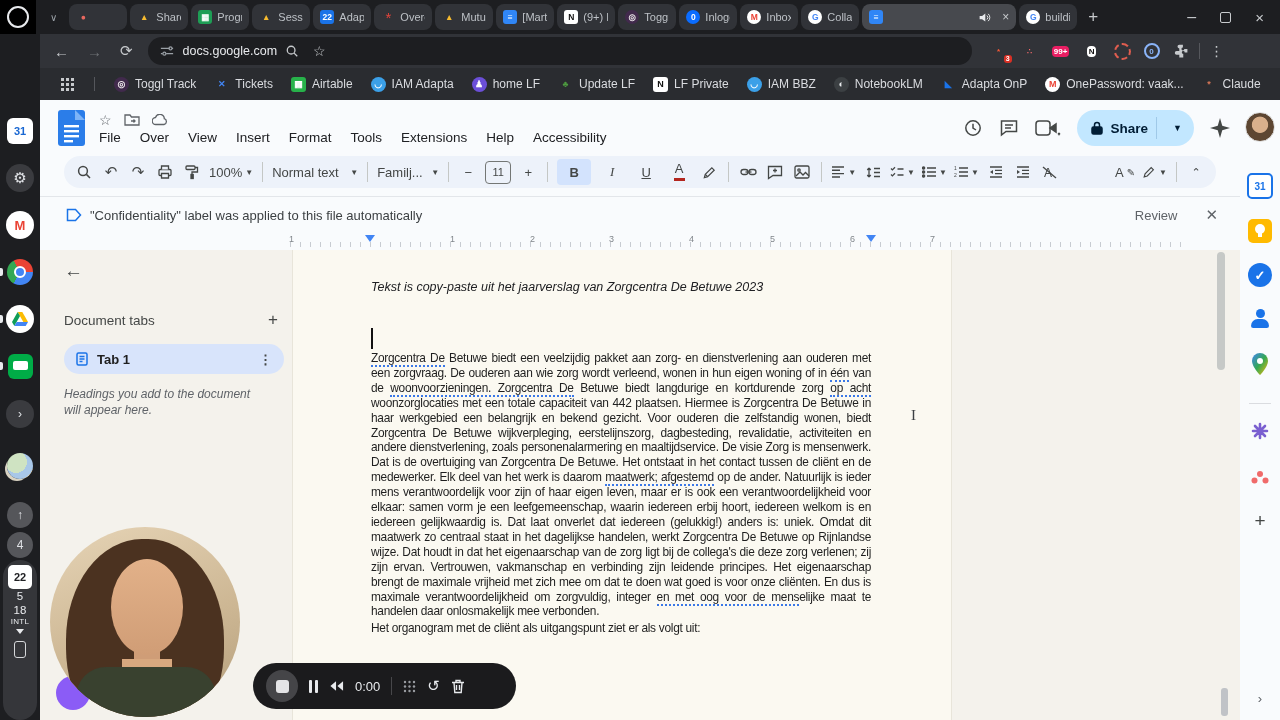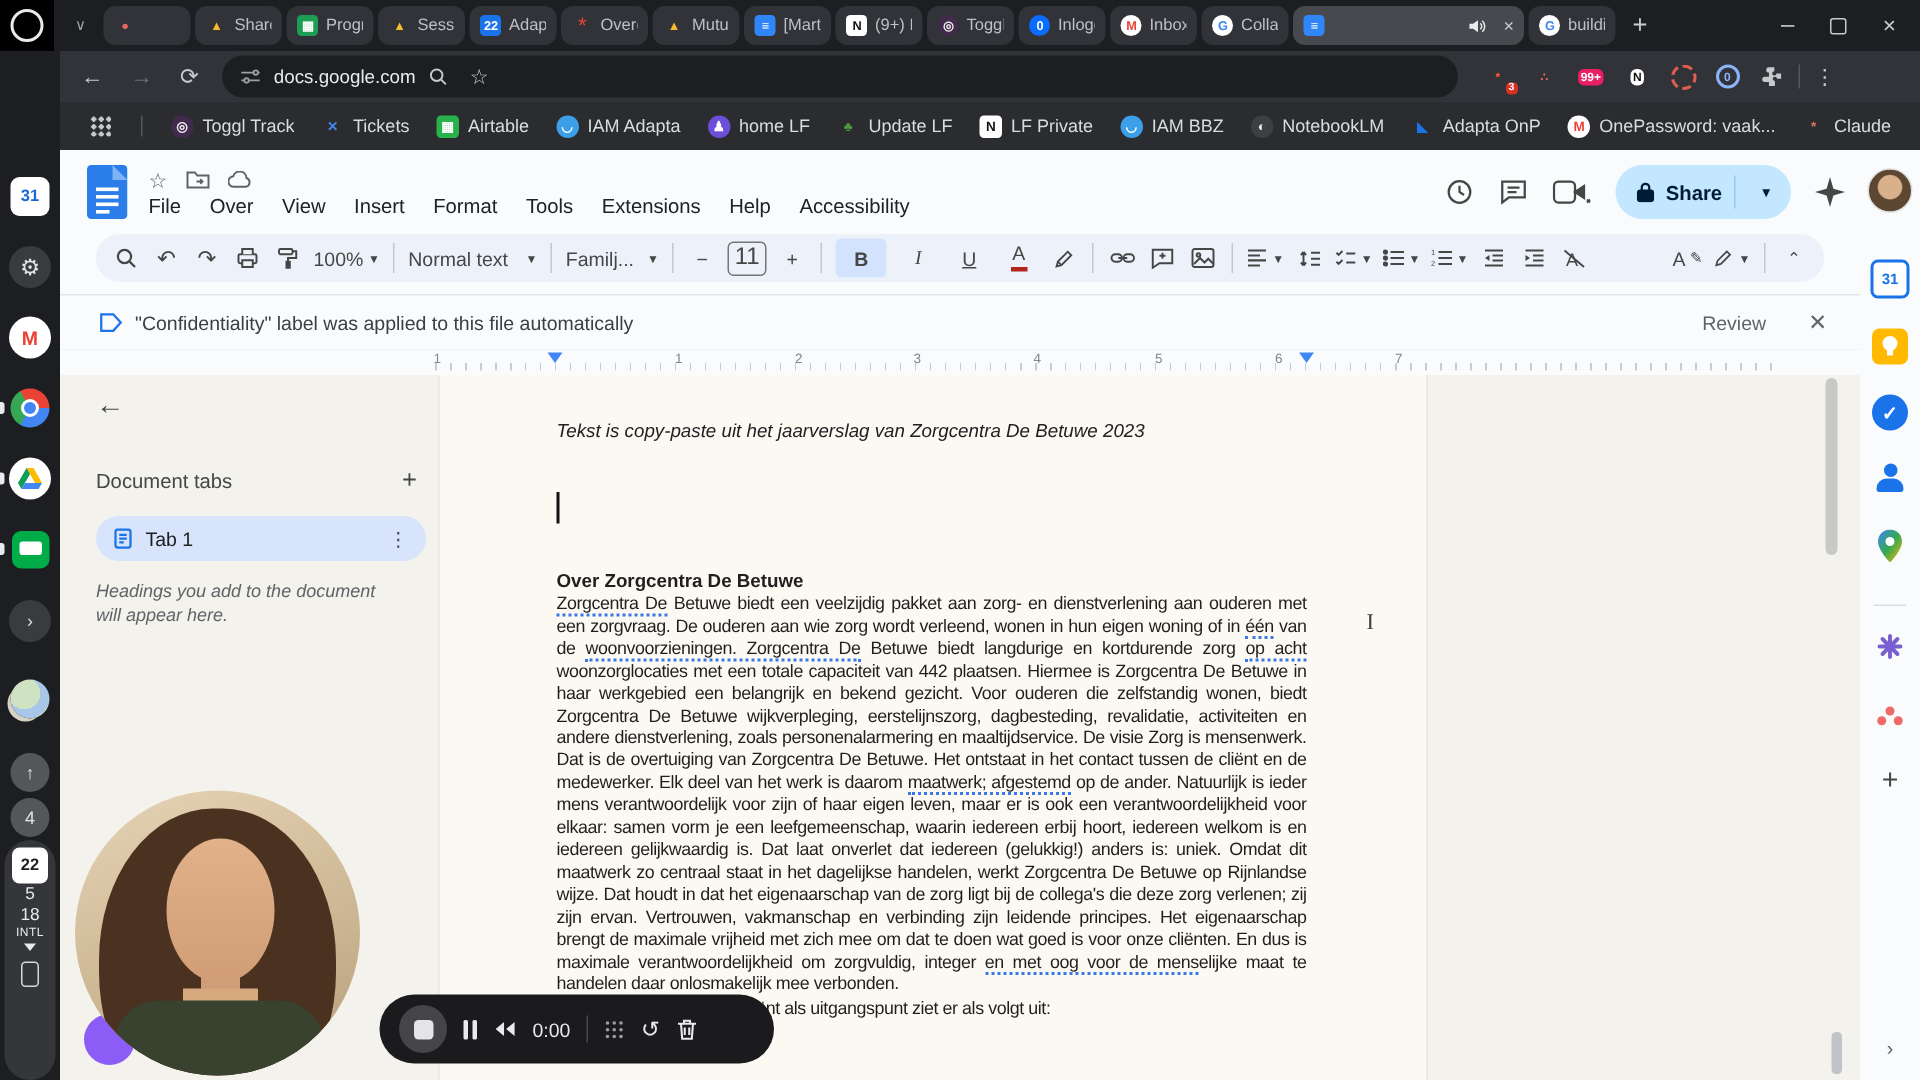--- a/index.html
+++ b/index.html
@@ -78,39 +78,39 @@
     display:flex;align-items:center;padding:0 10px;gap:7px;color:#444746;font-size:13px;}
   .tbtn{display:flex;align-items:center;justify-content:center;min-width:20px;height:24px;flex:none;gap:3px;}
   .tsep{width:1px;height:20px;background:#c4c7c5;margin:0 2px;flex:none;}
   .caret{font-size:8px;color:#444746;}
   .tb-bold{background:#d3e3fd;border-radius:4px;font-weight:700;padding:1px 7px;}
   .tb-italic{font-style:italic;font-family:"Liberation Serif",serif;padding:0 4px;}
   .tb-under{text-decoration:underline;padding:0 3px;}
   .acolor{display:flex;flex-direction:column;align-items:center;line-height:11px;padding:0 3px;}
   .acolor b{font-weight:400;}
   .acolor i{width:11px;height:3px;background:#b3261e;display:block;margin-top:1px;}
-  .sizebox{width:24px;height:21px;border:1.5px solid #747775;border-radius:4px;display:flex;align-items:center;justify-content:center;font-size:16px;}
+  .sizebox{width:24px;height:21px;border:1.5px solid #747775;border-radius:4px;display:flex;align-items:center;justify-content:center;font-size:11px;}
   .dnotif{position:absolute;top:96px;left:0;right:40px;height:36px;border-top:1px solid #e3e6ea;border-bottom:1px solid #dadce0;
     display:flex;align-items:center;font-size:13px;color:#3c4043;}
   .dnotif .ntxt{margin-left:8px;flex:1;}
   .review{color:#5f6368;margin-right:28px;}
   .nclose{color:#5f6368;font-size:15px;margin-right:22px;}
   .druler{position:absolute;top:133px;left:0;right:40px;height:17px;background:#f9fbfd;}
   .druler::after{content:"";position:absolute;left:250px;right:55px;bottom:3px;height:5px;
     background:repeating-linear-gradient(to right,#c8ccd2 0 1px,transparent 1px 10px);}
   .rn{position:absolute;top:1px;font-size:9px;color:#80868b;}
   .rmark{position:absolute;top:2px;width:0;height:0;border-left:5px solid transparent;border-right:5px solid transparent;border-top:7px solid #4285f4;}
   .dcanvas{position:absolute;top:150px;left:0;right:40px;bottom:0;background:#f4f2ec;overflow:hidden;}
   
   .lpanel{position:absolute;left:24px;top:10px;width:220px;color:#444746;}
   .backarrow{font-size:19px;color:#444746;}
   .ptitle-row{display:flex;align-items:center;margin-top:28px;}
   .ptitle{font-size:13.5px;flex:1;}
   .padd{font-size:17px;color:#444746;padding-right:6px;}
-  .tabpill{margin-top:14px;height:30px;border-radius:15px;background:#d8e4fb;display:flex;align-items:center;padding:0 12px;gap:9px;}
+  .tabpill{margin-top:14px;height:30px;border-radius:15px;background:#d8e4fb;display:flex;align-items:center;padding:0 12px;gap:9px;font-weight:bold;}
   .tabpill .tname{font-size:13px;color:#1f1f1f;flex:1;}
   .tabpill .tdots{color:#444746;font-size:13px;}
   .phint{font-style:italic;font-size:12px;color:#5f6368;margin-top:12px;line-height:16px;width:205px;}
   
   .page{position:absolute;left:252px;top:0;width:658px;height:620px;background:#fbf9f1;border:1px solid #e8e5da;border-top:none;}
   .pg-intro{margin:30px 80px 0 78px;font-style:italic;font-size:12.5px;color:#202124;}
   .pg-caret-row{margin:34px 80px 0 78px;height:22px;position:relative;}
   .pg-caret-row i{position:absolute;left:0;top:0;width:2px;height:21px;background:#111;}
   .pg-h1{margin:30px 80px 0 78px;font-weight:700;font-size:12.5px;color:#1f1f1f;}
   .pg-body{margin:1px 80px 0 78px;font-size:11.9px;letter-spacing:-0.28px;line-height:14.9px;color:#1f1f1f;text-align:justify;}
@@ -663,21 +663,20 @@
           <span class="tdots">⋮</span>
         </div>
         <div class="phint">Headings you add to the document will appear here.</div>
       </div>
 
       <div class="page">
         <div class="pg-intro">Tekst is copy-paste uit het jaarverslag van Zorgcentra De Betuwe 2023</div>
         <div class="pg-caret-row">
             <i></i>
           </div>
-        <div class="pg-h1">Over Zorgcentra De Betuwe</div>
         <div class="pg-body">
           <span class="sp">Zorgcentra De</span><span> Betuwe biedt een veelzijdig pakket aan zorg- en dienstverlening aan ouderen met een zorgvraag. De ouderen aan wie zorg wordt verleend, wonen in hun eigen woning of in </span><span class="sp">één</span><span> van de </span><span class="sp">woonvoorzieningen. Zorgcentra De</span><span> Betuwe biedt langdurige en kortdurende zorg </span><span class="sp">op acht</span><span> woonzorglocaties met een totale capaciteit van 442 plaatsen. Hiermee is Zorgcentra De Betuwe in haar werkgebied een belangrijk en bekend gezicht. Voor ouderen die zelfstandig wonen, biedt Zorgcentra De Betuwe wijkverpleging, eerstelijnszorg, dagbesteding, revalidatie, activiteiten en andere dienstverlening, zoals personenalarmering en maaltijdservice. De visie Zorg is mensenwerk. Dat is de overtuiging van Zorgcentra De Betuwe. Het ontstaat in het contact tussen de cliënt en de medewerker. Elk deel van het werk is daarom </span><span class="sp">maatwerk; afgestemd</span><span> op de ander. Natuurlijk is ieder mens verantwoordelijk voor zijn of haar eigen leven, maar er is ook een verantwoordelijkheid voor elkaar: samen vorm je een leefgemeenschap, waarin iedereen erbij hoort, iedereen welkom is en iedereen gelijkwaardig is. Dat laat onverlet dat iedereen (gelukkig!) anders is: uniek. Omdat dit maatwerk zo centraal staat in het dagelijkse handelen, werkt Zorgcentra De Betuwe op Rijnlandse wijze. Dat houdt in dat het eigenaarschap van de zorg ligt bij de collega's die deze zorg verlenen; zij zijn ervan. Vertrouwen, vakmanschap en verbinding zijn leidende principes. Het eigenaarschap brengt de maximale vrijheid met zich mee om dat te doen wat goed is voor onze cliënten. En dus is maximale verantwoordelijkheid om zorgvuldig, integer </span><span class="sp">en met oog voor de mens</span><span>elijke maat te handelen daar onlosmakelijk mee verbonden.</span>
         </div>
         <div class="pg-caption">Het organogram met de cliënt als uitgangspunt ziet er als volgt uit:</div>
       </div>
 
       <div class="vscroll"></div>
       <div class="hscroll-end"></div>
     </div>
 

